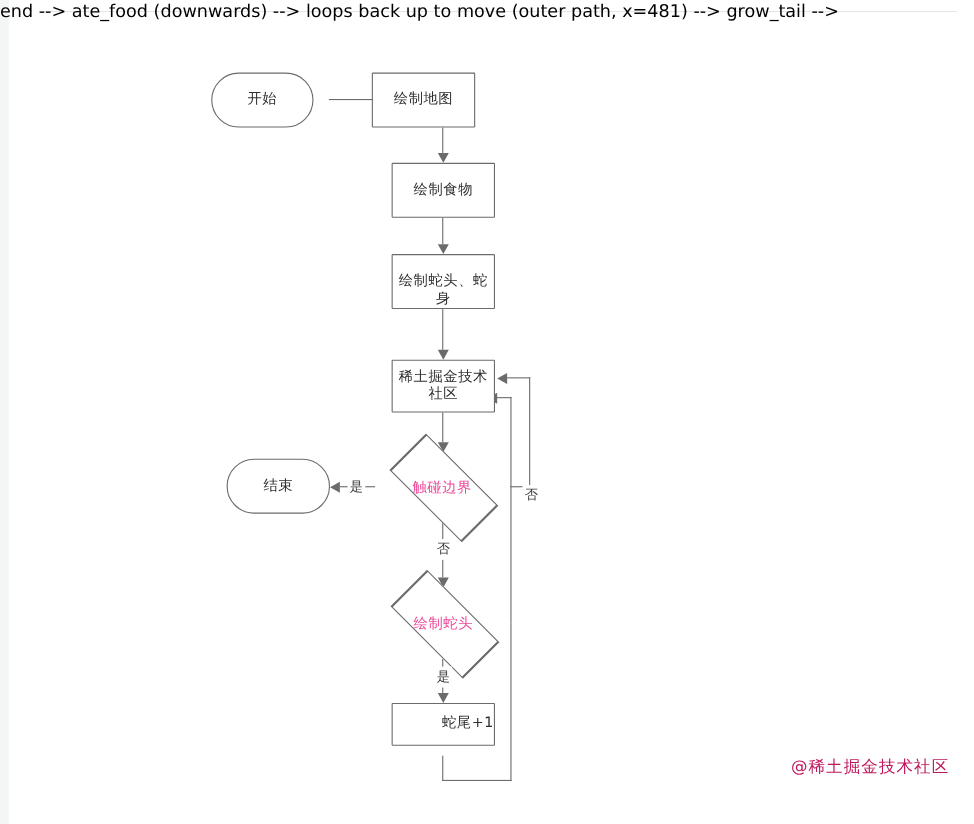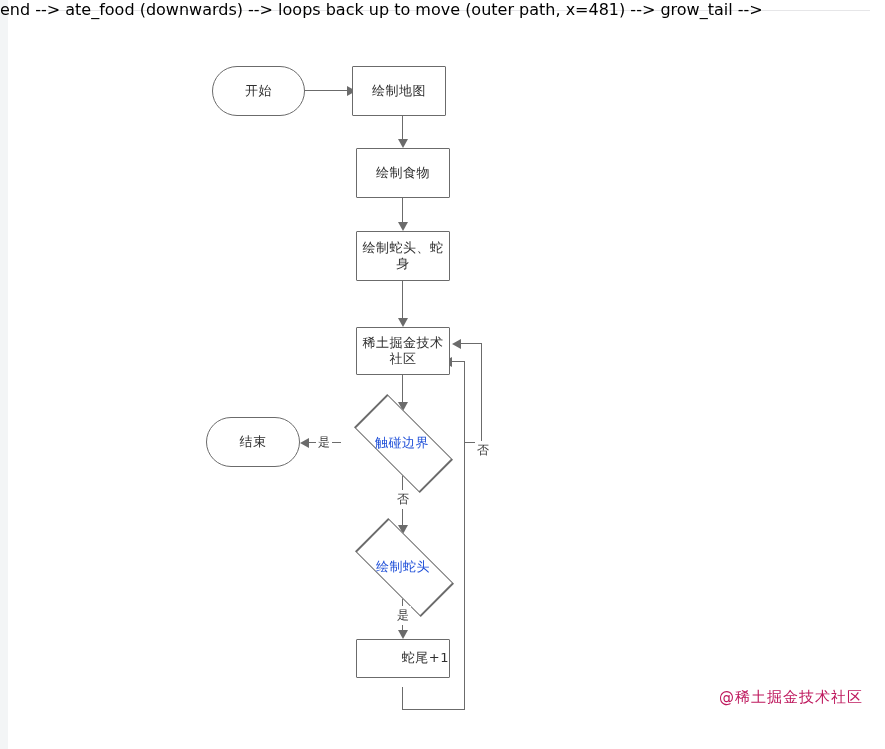--- a/index.html
+++ b/index.html
@@ -86,21 +86,21 @@
   .decision .diamond-label {
     position: absolute;
     left: 0;
     top: 0;
     width: 100%;
     height: 100%;
     display: flex;
     align-items: center;
     justify-content: center;
     font-size: 13px;
-    color: #1d4ed8;
+    color: #ec4899;
     letter-spacing: 0.5px;
   }
 
   
   .edge {
     position: absolute;
     background: #6b6b6b;
     z-index: 1;
   }
   .edge.v { width: 1.4px; }
@@ -152,33 +152,33 @@
 </style>
 </head>
 <body>
 
 <div class="page-gutter"></div>
 <div class="top-rule"></div>
 
 <div class="canvas">
 
   
-  <div class="node terminator" style="left:212px; top:66px; width:93px; height:50px;text-align:center;">
+  <div class="node terminator" style="left:192px; top:66px; width:93px; height:50px;text-align:center;">
     <span>开始</span>
   </div>
 
-  <div class="node process" style="left:352px; top:66px; width:94px; height:50px;">
+  <div class="node process" style="left:338px; top:66px; width:94px; height:50px;">
     <span>绘制地图</span>
   </div>
 
   <div class="node process" style="left:356px; top:148px; width:94px; height:50px;">
     <span>绘制食物</span>
   </div>
 
-  <div class="node process" style="left:356px; top:231px; width:94px; height:50px;">
+  <div class="node process" style="left:356px; top:231px; width:94px; height:50px;align-items:flex-end;">
     <span>绘制蛇头、蛇身</span>
   </div>
 
   <div class="node process" style="left:356px; top:327px; width:94px; height:48px;">
     <span>稀土掘金技术社区</span>
   </div>
 
   <div class="decision" style="left:340px; top:411px; width:124px; height:63px;">
     <div class="diamond-shape"></div>
     <div class="diamond-label">触碰边界</div>

